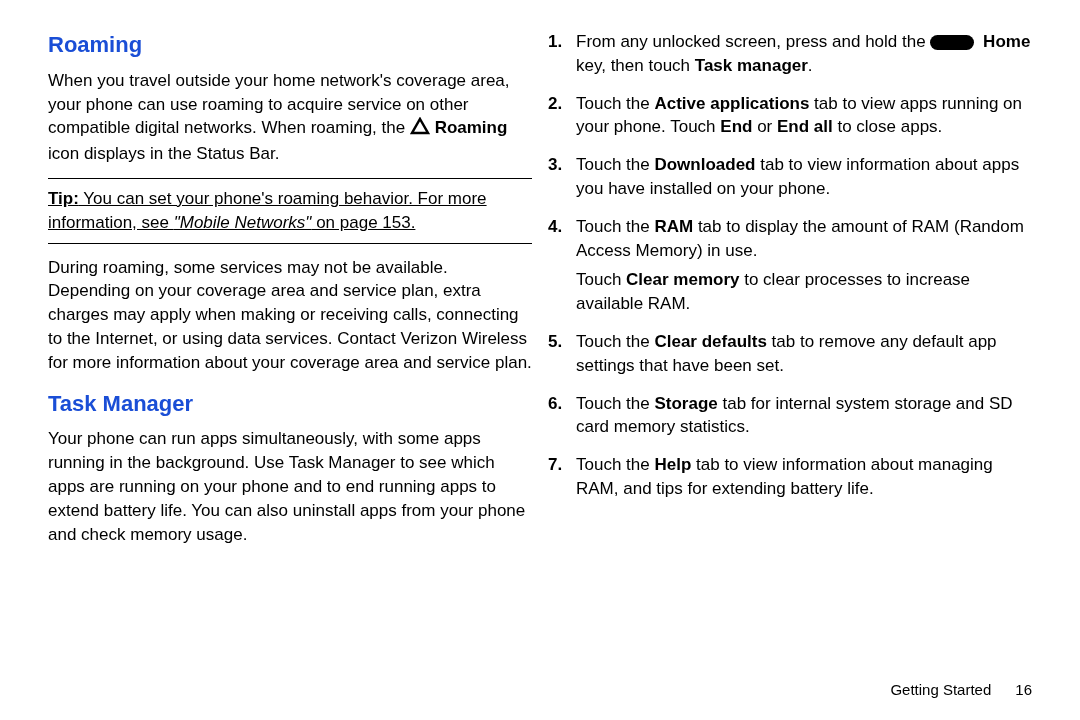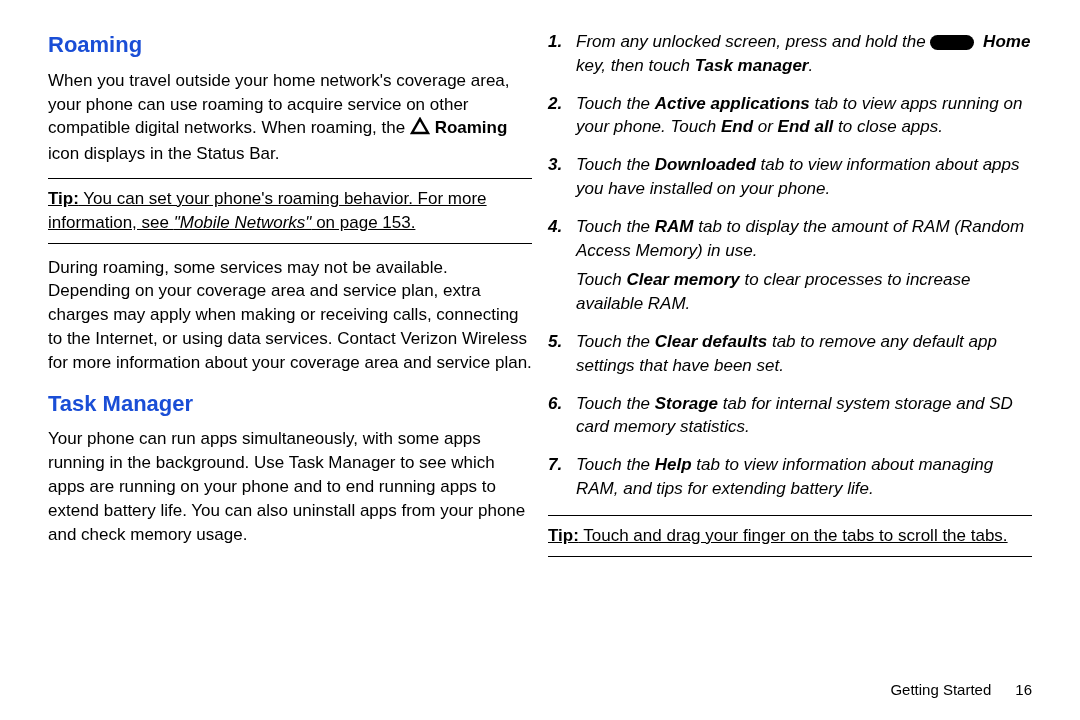--- a/index.html
+++ b/index.html
@@ -7,21 +7,21 @@
   .cols{flex:1;display:flex;gap:16px;}
   .col{flex:1;min-width:0;}
   h2{font-family:Arial,Helvetica,sans-serif;font-weight:900;font-size:22px;margin:0 0 8px 0;letter-spacing:0;}
   h2.blue{color:#1a4ed6;}
   p{margin:0 0 10px 0;}
   .tip{border-top:1px solid #000;border-bottom:1px solid #000;padding:8px 0;margin:12px 0;text-decoration:underline;}
   em{font-style:italic;}
   .roam-icon{display:inline-block;vertical-align:-2px;}
   .home-key{display:inline-block;vertical-align:middle;width:44px;height:15px;border-radius:8px;background:#000;margin-right:4px;}
   ol.steps{list-style:none;padding:0;margin:0;counter-reset:step;}
-  ol.steps>li{counter-increment:step;position:relative;padding-left:28px;margin-bottom:14px;font-style:italic;}
+  ol.steps>li{counter-increment:step;position:relative;padding-left:28px;margin-bottom:14px;}
   ol.steps>li::before{content:counter(step)".";font-weight:700;position:absolute;left:0;top:0;}
   .sub{margin-top:6px;}
   .footer{text-align:right;font-size:15px;padding-top:10px;}
   .page-num{margin-left:24px;text-align:right;}
 </style>
 </head>
 <body>
 
 <div class="page">
   <div class="cols">
@@ -71,23 +71,20 @@
           <span>Touch the </span><strong>Clear defaults</strong><span> tab to remove any default app settings that have been set.</span>
         </li>
         <li>
           <span>Touch the </span><strong>Storage</strong><span> tab for internal system storage and SD card memory statistics.</span>
         </li>
         <li>
           <span>Touch the </span><strong>Help</strong><span> tab to view information about managing RAM, and tips for extending battery life.</span>
         </li>
       </ol>
 
-      <div class="tip">
-        <strong>Tip:</strong><span> Touch and drag your finger on the tabs to scroll the tabs.</span>
-      </div>
     </div>
 
   </div>
 
   <div class="footer">
     <span>Getting Started</span><span class="page-num">16</span>
   </div>
 </div>
 
 </body></html>

